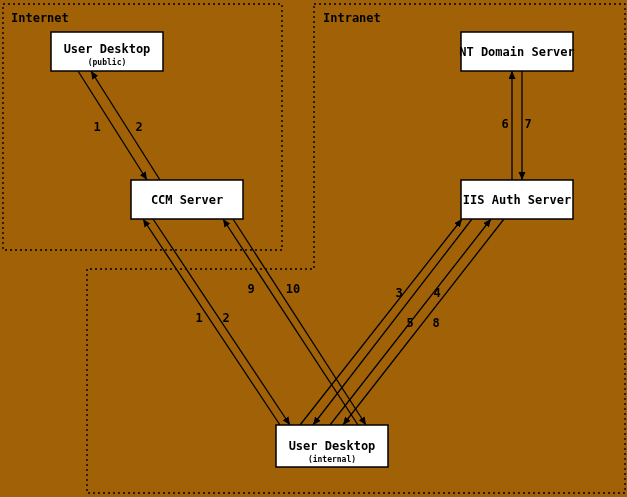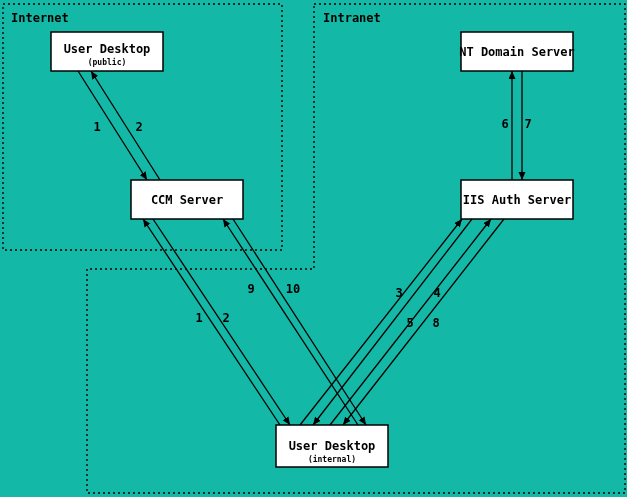--- a/index.html
+++ b/index.html
@@ -4,21 +4,21 @@
 <style>
   html, body {
     margin: 0;
     padding: 0;
     background: #ffffff;
   }
   .canvas {
     position: relative;
     width: 627px;
     height: 497px;
-    background: #14b8a6;
+    background: #a16207;
     overflow: hidden;
   }
   svg {
     display: block;
     font-family: "DejaVu Sans Mono", "Liberation Mono", monospace;
   }
   .zone-border {
     fill: none;
     stroke: #000000;
     stroke-width: 1.4;

